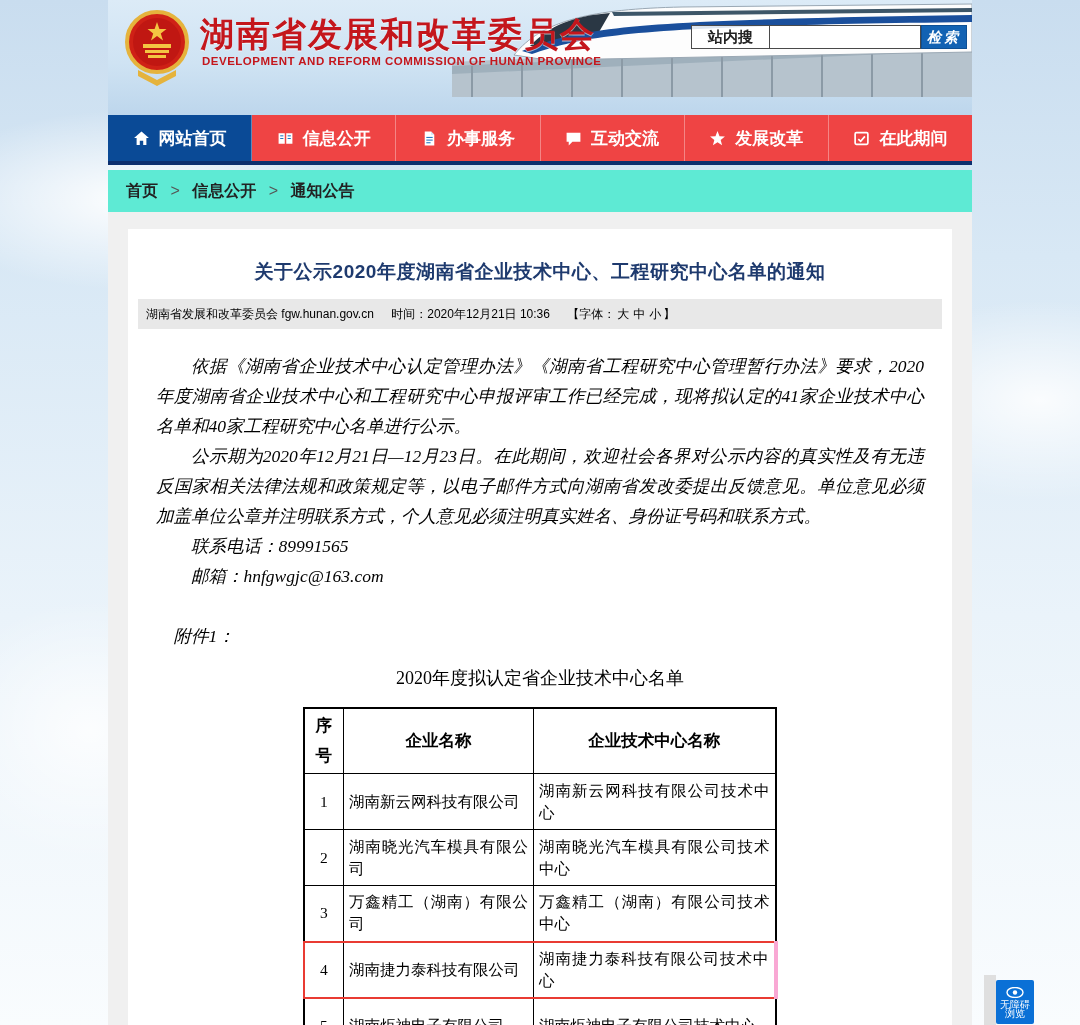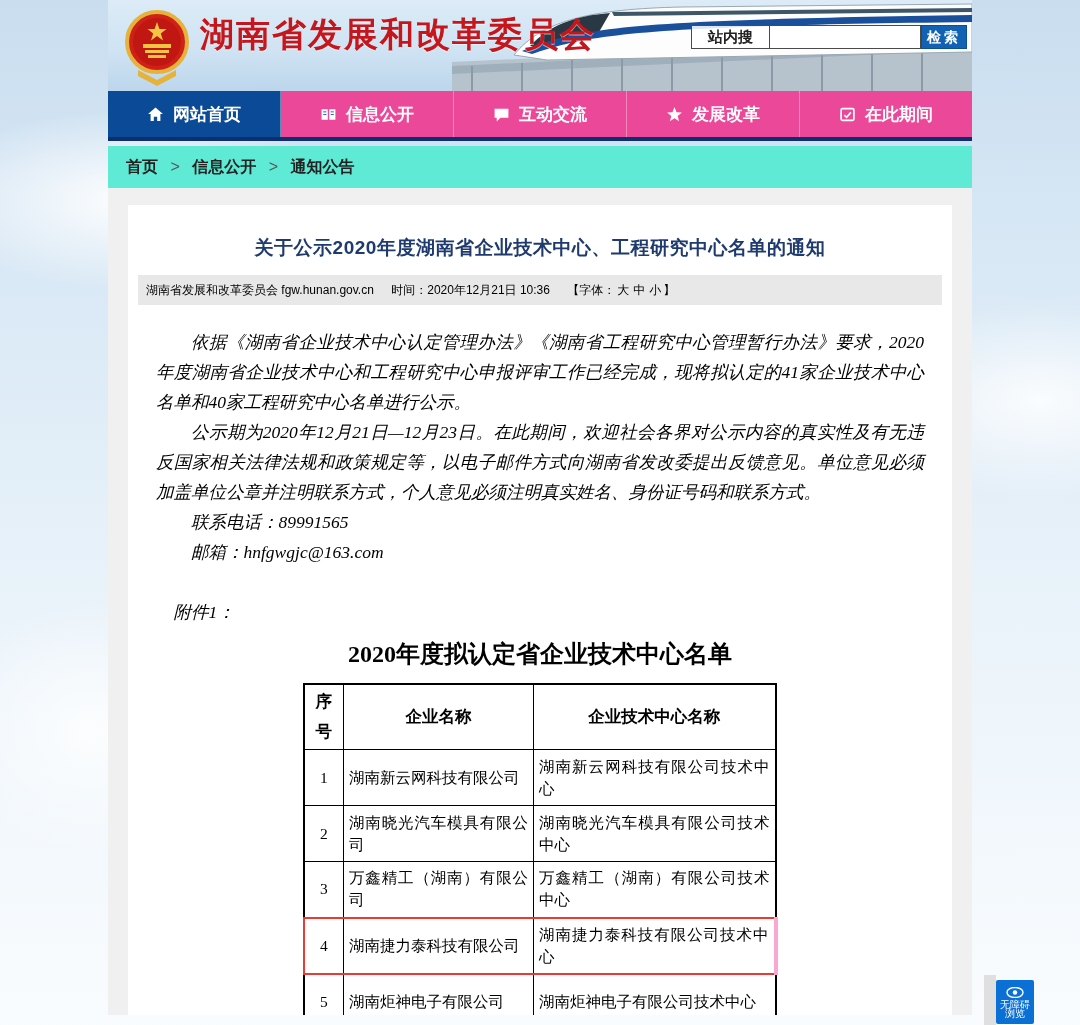--- a/index.html
+++ b/index.html
@@ -14,21 +14,21 @@
     background: radial-gradient(closest-side, rgba(255,255,255,.95), rgba(255,255,255,0)); }
   .cloud2 { left:860px; top:300px; width:360px; height:200px;
     background: radial-gradient(closest-side, rgba(255,255,255,.85), rgba(255,255,255,0)); }
   .cloud3 { left:-60px; top:600px; width:300px; height:260px;
     background: radial-gradient(closest-side, rgba(255,255,255,.8), rgba(255,255,255,0)); }
 
   .page { position:relative; width:864px; margin-left:108px; }
 
   
   .header {
-    position:relative; height:91px; overflow:hidden;
+    position:relative; height:115px; overflow:hidden;
     background: linear-gradient(180deg,#dcebf7 0%,#cfe3f3 55%,#bdd6ec 100%);
   }
   .train-art { position:absolute; right:0; top:0; height:97px; width:520px; }
   .emblem { position:absolute; left:16px; top:6px; width:66px; height:84px; }
   .site-title {
     position:absolute; left:92px; top:12px; color:#c4161c; font-weight:bold;
     font-size:34px; letter-spacing:2px; text-shadow:0 1px 0 rgba(255,255,255,.6);
     font-family:"Liberation Sans",sans-serif; white-space:nowrap;
   }
   .site-subtitle {
@@ -39,25 +39,25 @@
   .search-label {
     background:rgba(255,255,255,.85); border:1px solid #4a4a4a; border-right:none;
     height:24px; line-height:22px; padding:0 16px; font-size:15px; color:#222; font-weight:bold;
   }
   .search-input {
     width:152px; height:24px; border:1px solid #4a4a4a; background:rgba(255,255,255,.92);
     outline:none; font-size:14px; padding:0 4px;
   }
   .search-btn {
     width:46px; height:24px; background:#1262b3; border:1px solid #0d4f94; color:#fff;
-    font-size:14px; font-weight:bold; letter-spacing:3px; cursor:pointer; line-height:20px;
-  }
-
-  
-  .nav { display:flex; height:50px; background:#ec4899; border-bottom:4px solid #0c2f6e; }
+    font-size:14px; font-weight:bold; letter-spacing:3px; cursor:pointer; line-height:20px;font-style:italic;
+  }
+
+  
+  .nav { display:flex; height:50px; background:#ef4444; border-bottom:4px solid #0c2f6e; }
   .nav-item {
     flex:1; display:flex; align-items:center; justify-content:center; gap:9px;
     color:#fff; font-size:17px; font-weight:bold; cursor:pointer;
     border-right:1px solid rgba(255,255,255,.35);
   }
   .nav-item:last-child { border-right:none; }
   .nav-item.active { background:#0a4a96; }
   .nav-icon { width:17px; height:17px; display:inline-block; }
 
   
@@ -87,21 +87,21 @@
     padding:22px 18px 0; color:#000;
     font-family:"Liberation Serif","DejaVu Serif",serif; font-style:italic;
     font-size:17.5px; line-height:30px; text-align:justify;
   }
   .article-body p.indent { text-indent:2em; }
   .article-body p.small-indent { text-indent:1em; }
   .article-body .gap { height:30px; }
 
   .attachment-table-title {
     text-align:center; font-family:"Liberation Serif","DejaVu Serif",serif;
-    font-style:normal; font-weight:bold; font-size:24px; margin-top:12px;
+    font-style:normal; font-weight:normal; font-size:18px; margin-top:12px;
   }
   table.center-table {
     border-collapse:collapse; margin:14px auto 0;
     font-family:"Liberation Serif","DejaVu Serif",serif; font-style:normal;
   }
   table.center-table th, table.center-table td { border:1px solid #000; }
   table.center-table { border:2px solid #000; }
   table.center-table th {
     font-size:16.5px; font-weight:bold; height:56px; text-align:center; padding:2px 4px;
   }
@@ -157,20 +157,21 @@
       <circle cx="33" cy="36" r="30" fill="#cf2116" stroke="#e5b33c" stroke-width="4"></circle>
       <circle cx="33" cy="36" r="24" fill="#c01712"></circle>
       <polygon points="33,16 35.4,23 42.5,23 36.8,27.4 39,34.4 33,30 27,34.4 29.2,27.4 23.5,23 30.6,23" fill="#f4c542"></polygon>
       <rect x="19" y="38" width="28" height="4" fill="#f4c542"></rect>
       <rect x="21" y="44" width="24" height="3" fill="#f4c542"></rect>
       <rect x="24" y="49" width="18" height="3" fill="#f4c542"></rect>
       <path d="M14,64 L33,74 L52,64 L52,70 L33,80 L14,70 Z" fill="#e5b33c"></path>
     </svg>
 
     <div class="site-title">湖南省发展和改革委员会</div>
+    <div class="site-subtitle">DEVELOPMENT AND REFORM COMMISSION OF HUNAN PROVINCE</div>
 
     <div class="search-box">
       <span class="search-label">站内搜</span>
       <input class="search-input" type="text" value="" style="">
       <button class="search-btn">检索</button>
     </div>
   </div>
 
   <div class="nav">
     <div class="nav-item active">
@@ -183,20 +184,32 @@
       <svg class="nav-icon" viewBox="0 0 16 16" fill="#fff">
         <path d="M1.5 3 H7.3 V13 H1.5 Z M8.7 3 H14.5 V13 H8.7 Z"></path>
         <g stroke="#1f74c0" stroke-width="1">
             <line x1="3" y1="5.5" x2="6" y2="5.5"></line>
             <line x1="3" y1="8" x2="6" y2="8"></line>
             <line x1="10" y1="5.5" x2="13" y2="5.5"></line>
             <line x1="10" y1="8" x2="13" y2="8"></line>
           </g>
         </svg>
       <span>信息公开</span>
+    </div>
+    <div class="nav-item">
+      <svg class="nav-icon" viewBox="0 0 16 16" fill="#fff">
+        <path d="M3.5 1.5 H9.5 L12.5 4.5 V14.5 H3.5 Z"></path>
+        <path d="M9.5 1.5 L12.5 4.5 H9.5 Z" fill="#cfe2f4"></path>
+        <g stroke="#1f74c0" stroke-width="1">
+            <line x1="5" y1="7" x2="11" y2="7"></line>
+            <line x1="5" y1="9.5" x2="11" y2="9.5"></line>
+            <line x1="5" y1="12" x2="9" y2="12"></line>
+          </g>
+        </svg>
+      <span>办事服务</span>
     </div>
     <div class="nav-item">
       <svg class="nav-icon" viewBox="0 0 16 16" fill="#fff">
         <path d="M1.5 2.5 H14.5 V11 H7 L3.5 14.5 V11 H1.5 Z"></path>
         </svg>
       <span>互动交流</span>
     </div>
     <div class="nav-item">
       <svg class="nav-icon" viewBox="0 0 16 16" fill="#fff">
         <path d="M8 1 L9.9 5.8 L15 6.1 L11 9.4 L12.3 14.4 L8 11.6 L3.7 14.4 L5 9.4 L1 6.1 L6.1 5.8 Z"></path>

